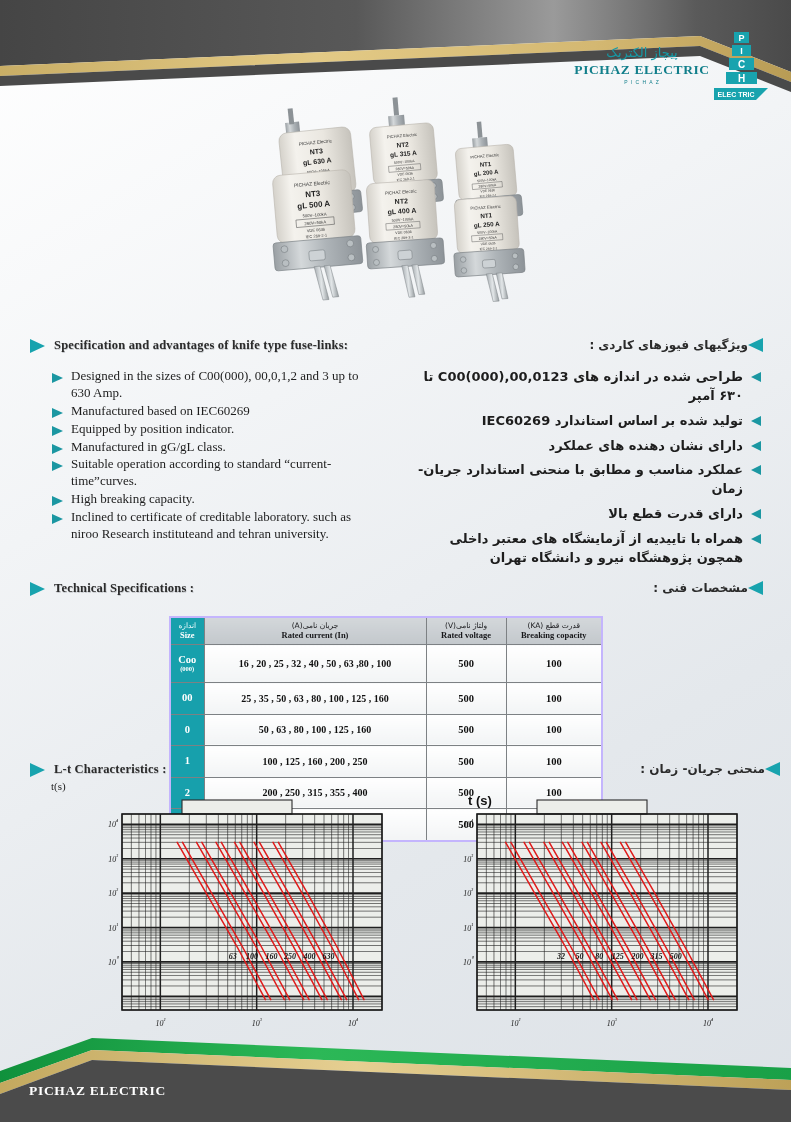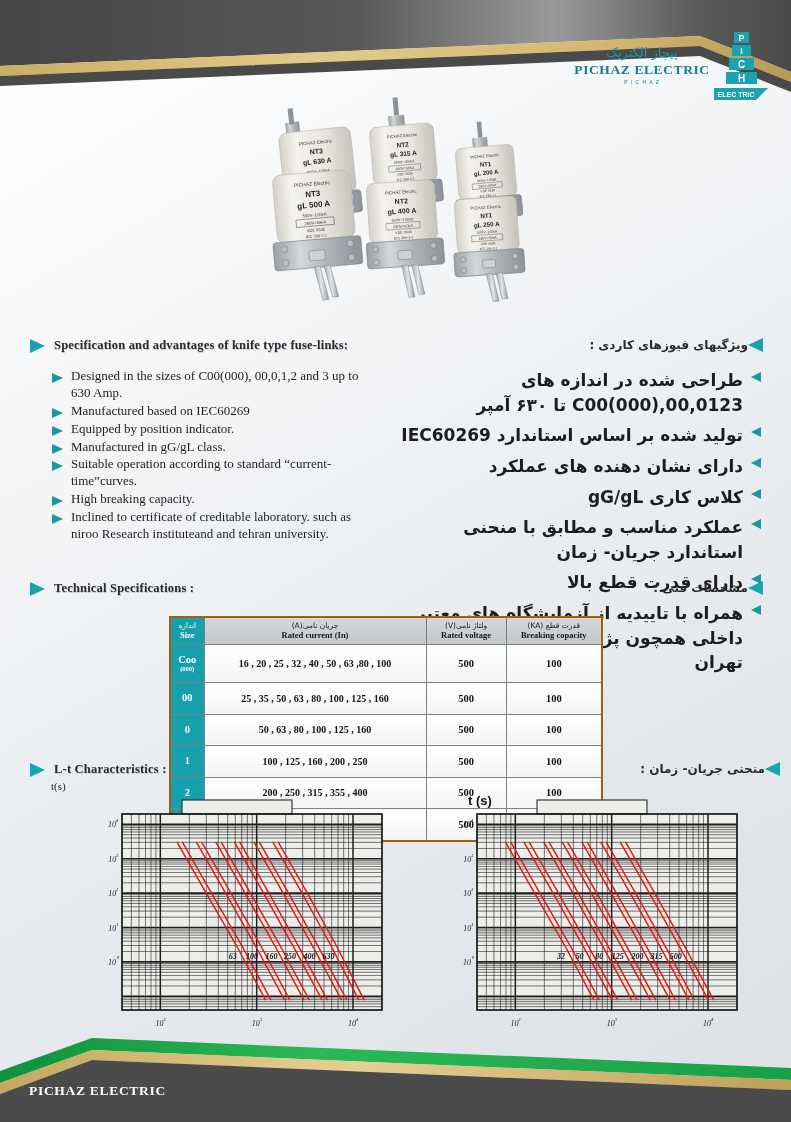--- a/index.html
+++ b/index.html
@@ -102,30 +102,30 @@
     margin-bottom: 6px; justify-content: flex-start;
   }
   .bullets-fa .btri {
     width: 0; height: 0; flex: none; margin-top: 4px;
     border-right: 10px solid #1b97a2;
     border-top: 5px solid transparent;
     border-bottom: 5px solid transparent;
   }
   .bullets-fa .btxt {
     font-family: "DejaVu Sans", sans-serif;
-    font-size: 17px; font-weight: bold; color: #1d1d1d; line-height: 1.45;
+    font-size: 13px; font-weight: bold; color: #1d1d1d; line-height: 1.45;
     text-align: right;
   }
 
   
   .spec-table {
     position: absolute; left: 169px; top: 616px;
     border-collapse: collapse;
     background: #8b5cf6;
-    border: 2px solid #a16207;
+    border: 2px solid #c4b5fd;
   }
   .spec-table th, .spec-table td {
     border: 1px solid #7d8184;
     font-family: "Liberation Serif", serif;
   }
   .spec-table thead th {
     background: linear-gradient(180deg,#d3d7da,#c3c8cc);
     color: #17171a; font-size: 8.5px; padding: 3px 4px;
     line-height: 1.25; font-weight: bold;
   }
@@ -420,24 +420,20 @@
       <span class="btri"></span>
       <span class="btxt">طراحی شده در اندازه های C00(000),00,0123 تا ۶۳۰ آمپر</span>
     </li>
   <li>
       <span class="btri"></span>
       <span class="btxt">تولید شده بر اساس استاندارد IEC60269</span>
     </li>
   <li>
       <span class="btri"></span>
       <span class="btxt">دارای نشان دهنده های عملکرد</span>
-    </li>
-  <li>
-      <span class="btri"></span>
-      <span class="btxt">کلاس کاری gG/gL</span>
     </li>
   <li>
       <span class="btri"></span>
       <span class="btxt">عملکرد مناسب و مطابق با منحنی استاندارد جریان- زمان</span>
     </li>
   <li>
       <span class="btri"></span>
       <span class="btxt">دارای قدرت قطع بالا</span>
     </li>
   <li>

